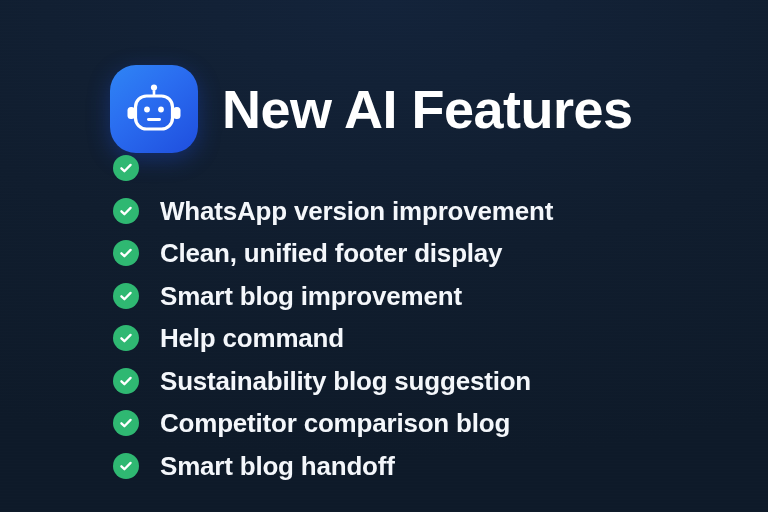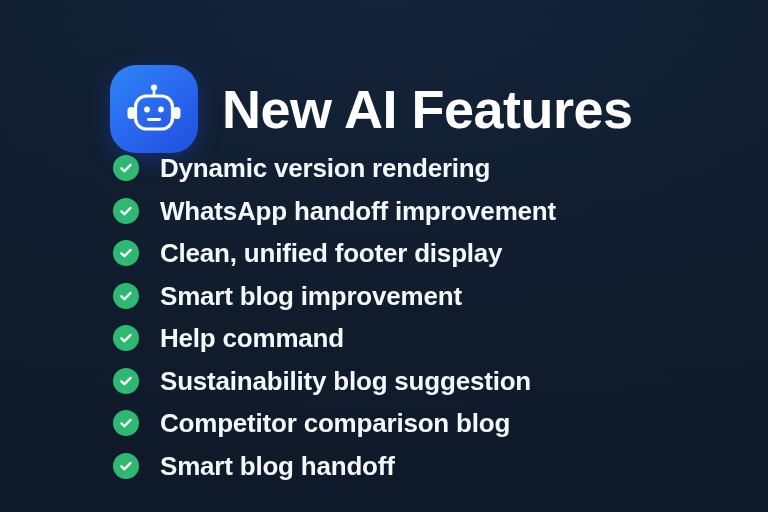--- a/index.html
+++ b/index.html
@@ -140,30 +140,29 @@
   </div>
 
   <div id="feature-list">
 
     <div class="feature-item">
       <span class="check-badge">
         <svg width="16" height="16" viewBox="0 0 16 16" aria-hidden="true">
           <path d="M3.4 8.3 L6.4 11.2 L12.6 4.9" stroke="#ffffff" stroke-width="2.3" stroke-linecap="round" stroke-linejoin="round" fill="none"></path>
         </svg>
       </span>
-      <span class="feature-label">Dynamic version rendering</span>
-    </div>
-
-    <div class="feature-item">
-      <span class="check-badge">
-        <svg width="16" height="16" viewBox="0 0 16 16" aria-hidden="true">
-          <path d="M3.4 8.3 L6.4 11.2 L12.6 4.9" stroke="#ffffff" stroke-width="2.3" stroke-linecap="round" stroke-linejoin="round" fill="none"></path>
-        </svg>
-      </span>
-      <span class="feature-label">WhatsApp handoff improvement</span>
+    </div>
+
+    <div class="feature-item">
+      <span class="check-badge">
+        <svg width="16" height="16" viewBox="0 0 16 16" aria-hidden="true">
+          <path d="M3.4 8.3 L6.4 11.2 L12.6 4.9" stroke="#ffffff" stroke-width="2.3" stroke-linecap="round" stroke-linejoin="round" fill="none"></path>
+        </svg>
+      </span>
+      <span class="feature-label">WhatsApp version improvement</span>
     </div>
 
     <div class="feature-item">
       <span class="check-badge">
         <svg width="16" height="16" viewBox="0 0 16 16" aria-hidden="true">
           <path d="M3.4 8.3 L6.4 11.2 L12.6 4.9" stroke="#ffffff" stroke-width="2.3" stroke-linecap="round" stroke-linejoin="round" fill="none"></path>
         </svg>
       </span>
       <span class="feature-label">Clean, unified footer display</span>
     </div>

